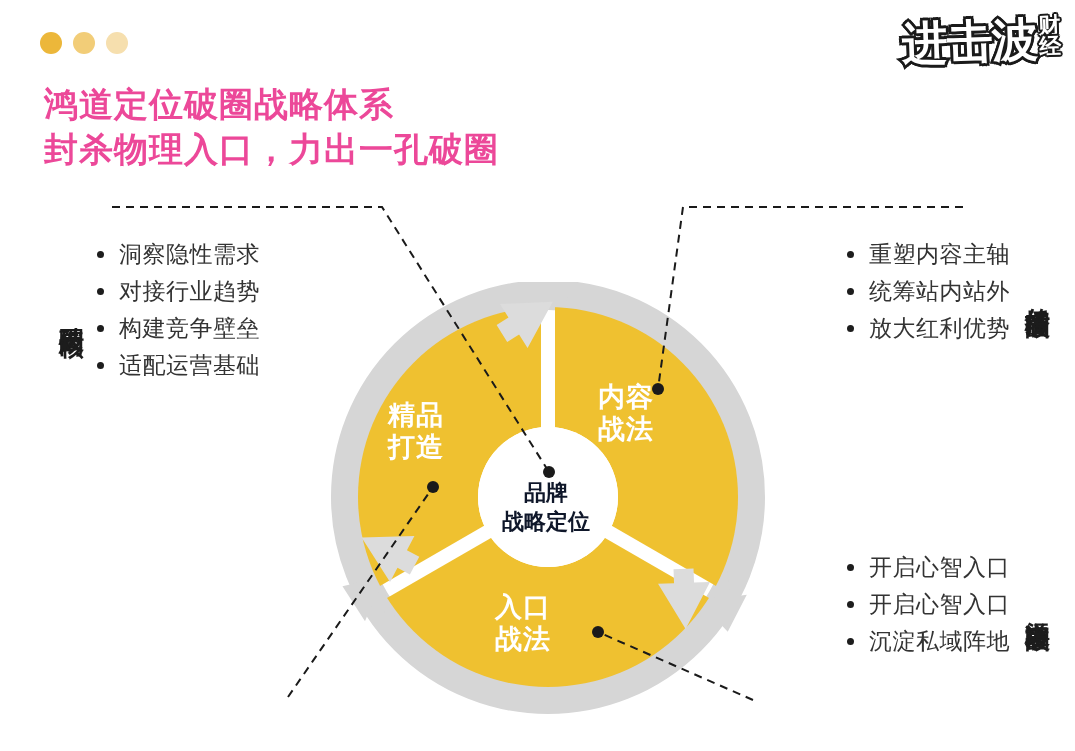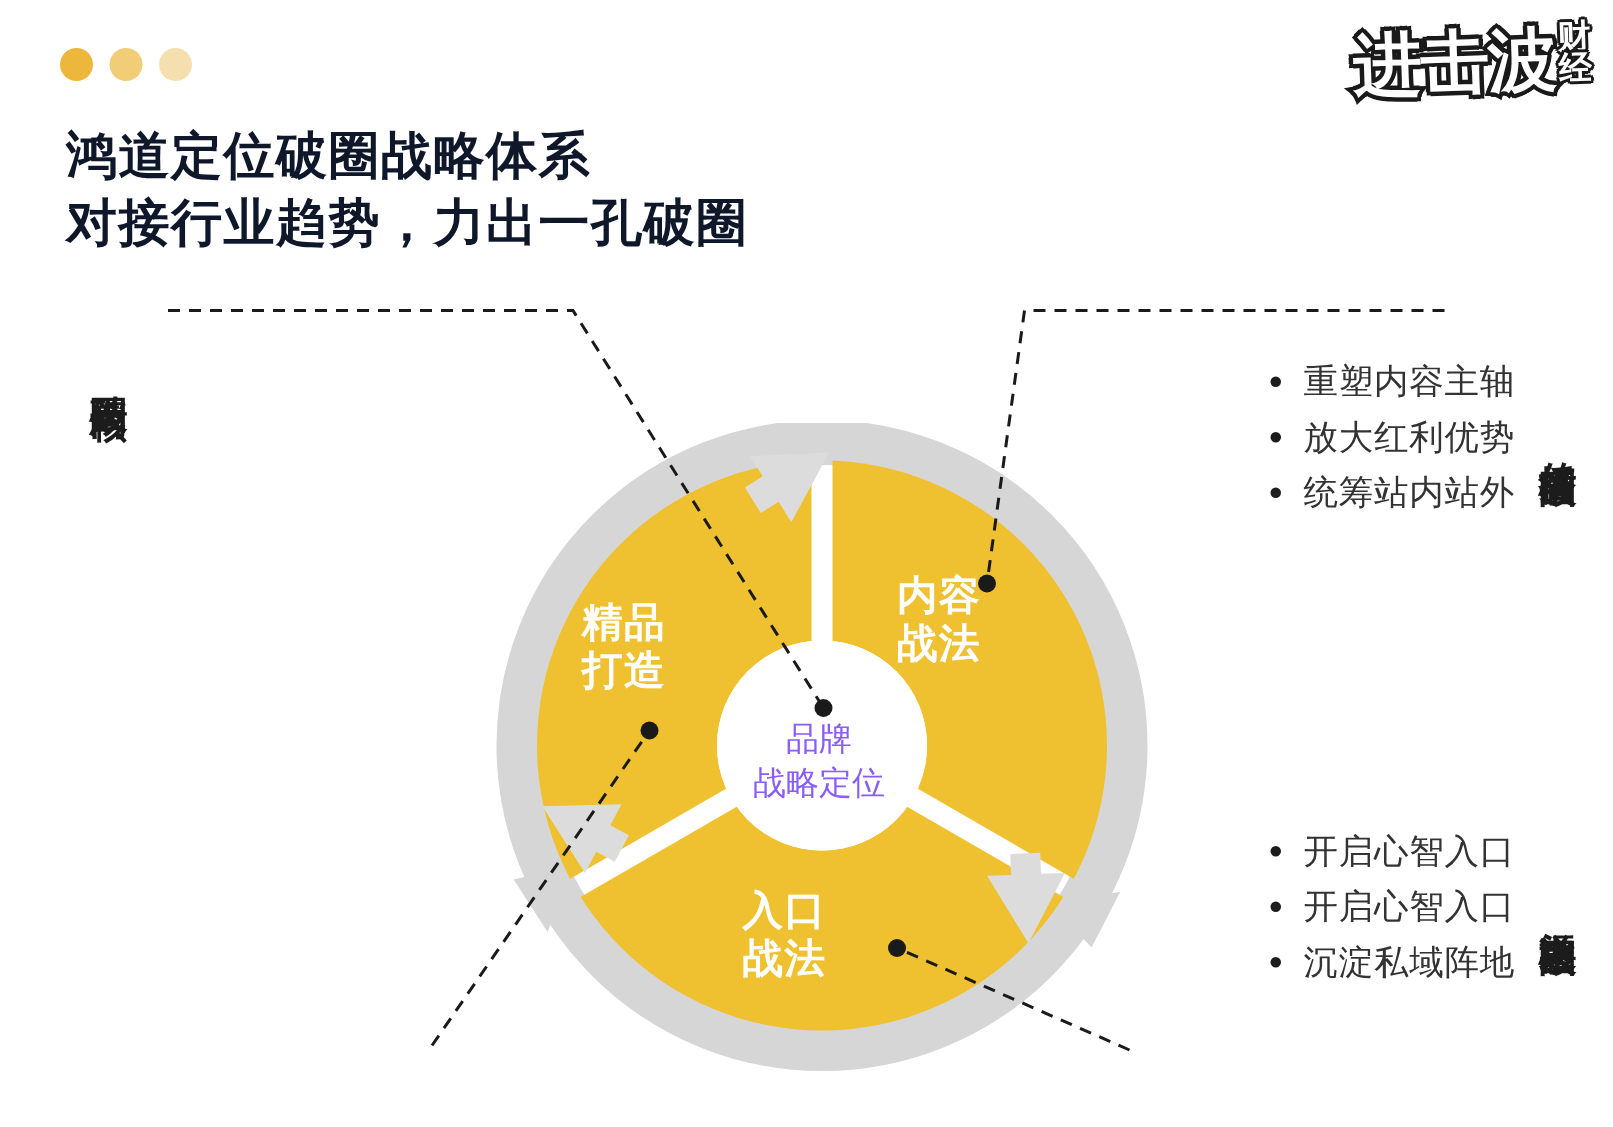--- a/index.html
+++ b/index.html
@@ -40,21 +40,21 @@
   .title-block {
     position: absolute;
     left: 44px;
     top: 82px;
     line-height: 1.32;
   }
   .title-line {
     font-size: 34px;
     font-weight: bold;
     letter-spacing: 1px;
-    color: #0f172a;
+    color: #ec4899;
     white-space: nowrap;
   }
 
   
   .logo {
     position: absolute;
     right: 14px;
     top: 18px;
     display: flex;
     align-items: flex-end;
@@ -162,22 +162,22 @@
   #seg-label-right { left: 268px; top: 100px; }
   #seg-label-bottom{ left: 165px; top: 310px; }
 
   .center-label {
     position: absolute;
     left: 146px;
     top: 197px;
     width: 140px;
     text-align: center;
     font-size: 22px;
-    font-weight: normal;
-    color: #8b5cf6;
+    font-weight: bold;
+    color: #0f172a;
     line-height: 1.3;
   }
 
   
   .connectors {
     position: absolute;
     left: 0;
     top: 0;
     width: 1075px;
     height: 751px;
@@ -190,21 +190,21 @@
 <div id="page">
 
   <div class="dots">
     <div class="dot d1"></div>
     <div class="dot d2"></div>
     <div class="dot d3"></div>
   </div>
 
   <div class="title-block">
     <div class="title-line">鸿道定位破圈战略体系</div>
-    <div class="title-line">对接行业趋势，力出一孔破圈</div>
+    <div class="title-line">封杀物理入口，力出一孔破圈</div>
   </div>
 
   <div class="logo">
     <div class="logo-main">进击波</div>
     <div class="logo-sub">
       <span>财</span>
       <span>经</span>
     </div>
   </div>
 
@@ -272,35 +272,53 @@
     <g fill="#1a1a1a">
       <circle cx="549" cy="472" r="6"></circle>
       <circle cx="658" cy="389" r="6"></circle>
       <circle cx="433" cy="487" r="6"></circle>
       <circle cx="598" cy="632" r="6"></circle>
     </g>
   </svg>
 
   <div class="group left" id="group-tl">
     <div class="vlabel">破圈内核</div>
+    <ul class="bullets">
+      <li>
+          <span class="bul"></span>
+          <span>洞察隐性需求</span>
+        </li>
+      <li>
+          <span class="bul"></span>
+          <span>对接行业趋势</span>
+        </li>
+      <li>
+          <span class="bul"></span>
+          <span>构建竞争壁垒</span>
+        </li>
+      <li>
+          <span class="bul"></span>
+          <span>适配运营基础</span>
+        </li>
+    </ul>
   </div>
 
   <div class="group right" id="group-tr">
     <ul class="bullets">
       <li>
           <span class="bul"></span>
           <span>重塑内容主轴</span>
         </li>
       <li>
           <span class="bul"></span>
+          <span>统筹站内站外</span>
+        </li>
+      <li>
+          <span class="bul"></span>
           <span>放大红利优势</span>
-        </li>
-      <li>
-          <span class="bul"></span>
-          <span>统筹站内站外</span>
         </li>
     </ul>
     <div class="vlabel">传播破圈</div>
   </div>
 
 
   <div class="group right" id="group-br">
     <ul class="bullets">
       <li>
           <span class="bul"></span>

